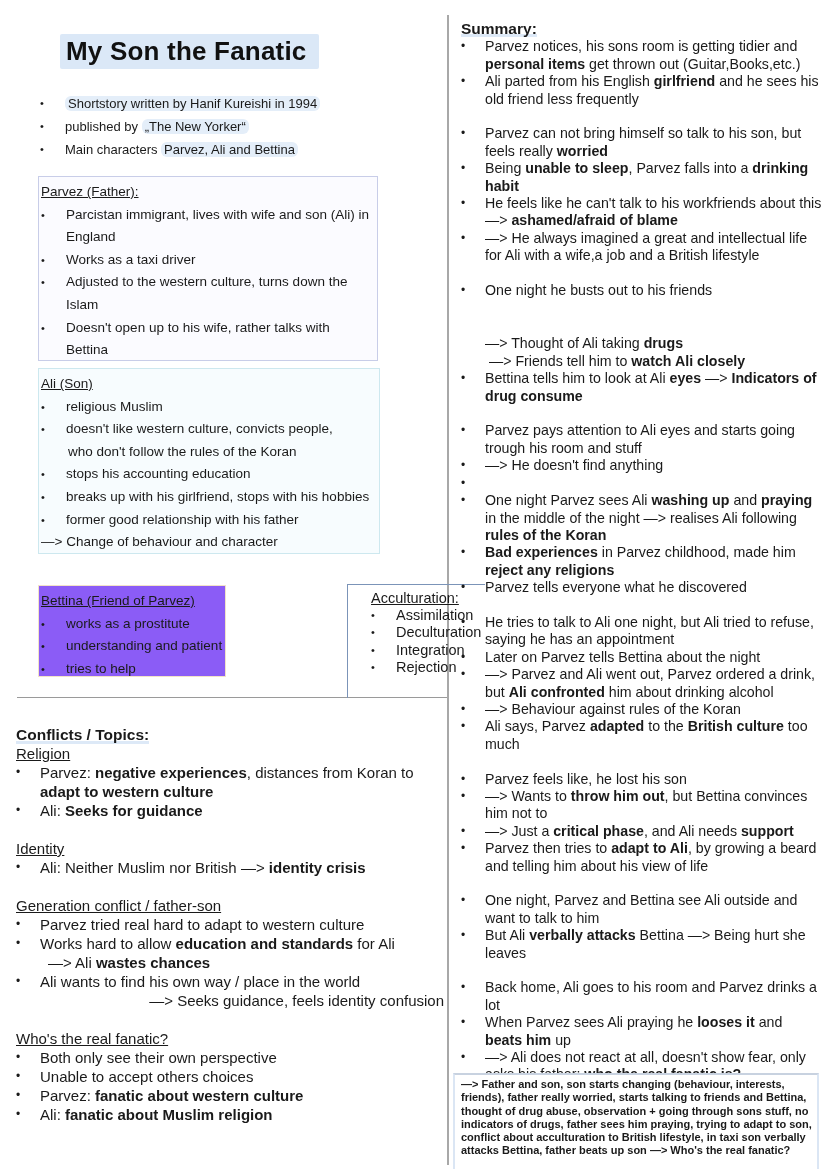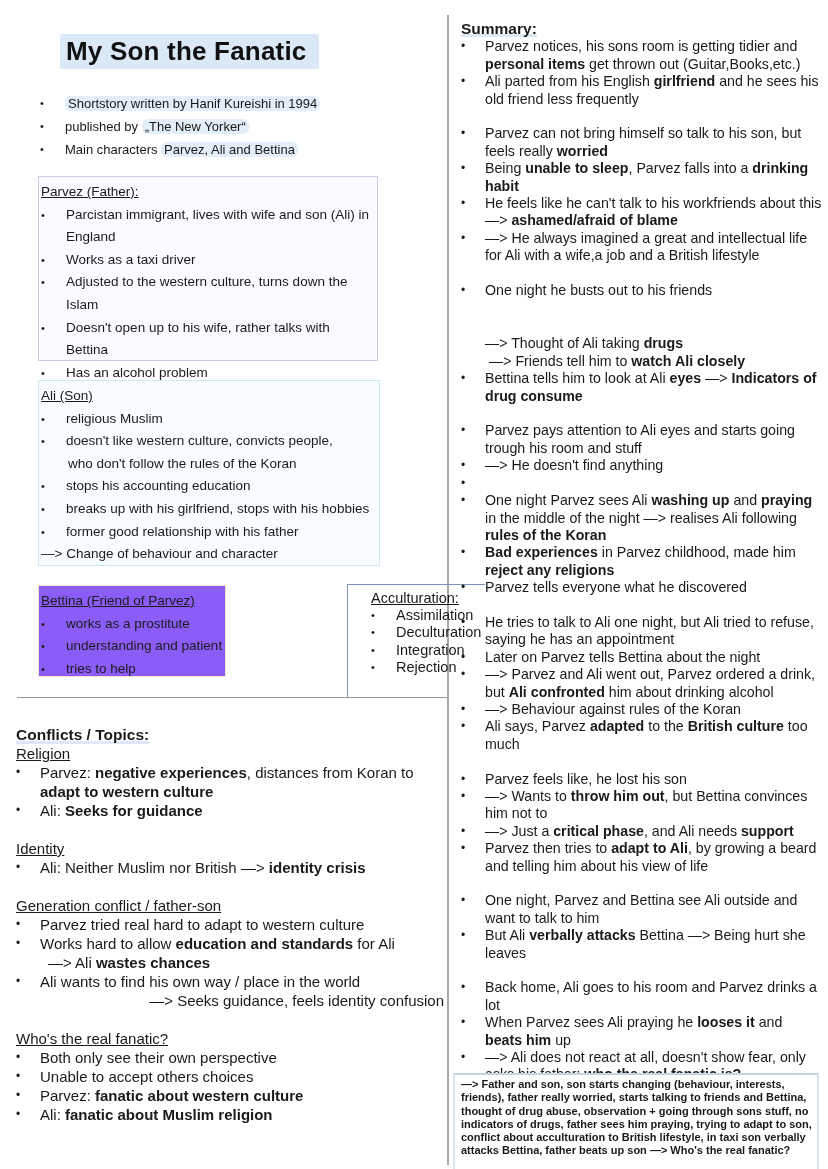--- a/index.html
+++ b/index.html
@@ -18,21 +18,21 @@
   .hl { background: #e4eef9; border-radius: 6px; padding: 0 3px; }
 
   .box { position: absolute; font-size: 13.5px; line-height: 22.6px; padding: 4px 2px 2px 2px; }
   .box .hd { text-decoration: underline; }
   .box ul li { list-style: none; position: relative; padding-left: 25px; }
   .box ul li::before { content: "•"; position: absolute; left: 0; top: 0; font-size: 11px; }
   .box .arrowline { padding-left: 30px; }
   .box .contline { padding-left: 27px; }
 
   .parvez { left: 38px; top: 176px; width: 340px; height: 185px; border: 1px solid #c8cde8; background: #fbfbff; }
-  .ali { left: 38px; top: 380px; width: 342px; height: 186px; border: 1px solid #cde8ef; background: #f7fcfe; }
+  .ali { left: 38px; top: 368px; width: 342px; height: 186px; border: 1px solid #cde8ef; background: #f7fcfe; }
   .bettina { left: 38px; top: 585px; width: 188px; height: 92px; border: 1px solid #f2e2c8; background: #8b5cf6; }
   .accult { left: 311px; top: 584px; width: 138px; height: 114px; border-left: 1.5px solid #7b94b8; border-top: 1.5px solid #7b94b8; padding: 5px 0 0 23px; font-size: 14.5px; line-height: 17.2px; margin-left: 36px; }
   .accult ul li { padding-left: 25px; }
 
   .conflicts { position: absolute; left: 16px; top: 725px; width: 428px; font-size: 15px; line-height: 19px; }
   .conflicts .sec-title { font-weight: bold; font-size: 15.5px; background: linear-gradient(transparent 85%, #dde9f7 85%); display: inline-block; }
   .conflicts .sub { text-decoration: underline; margin-top: 0px; }
   .conflicts .gap { height: 19px; }
   .conflicts ul li { list-style: none; position: relative; padding-left: 24px; }
   .conflicts ul li::before { content: "•"; position: absolute; left: 0; top: 0; font-size: 12px; }

